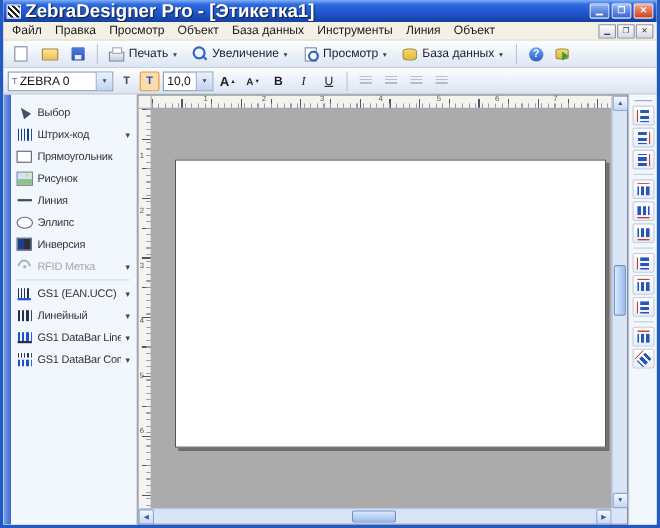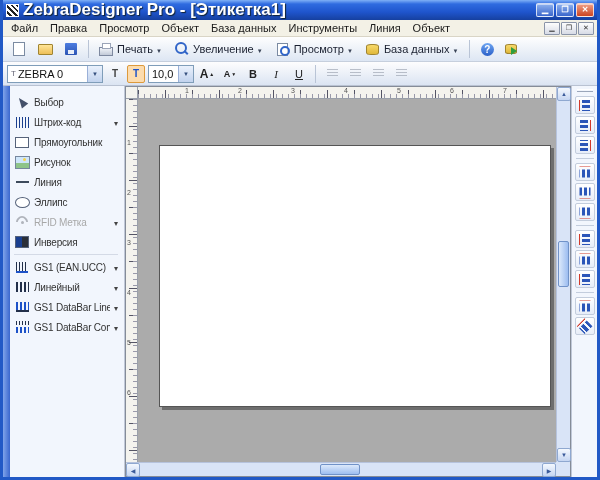--- a/index.html
+++ b/index.html
@@ -262,28 +262,28 @@
           <span class="tbx-label">Рисунок</span>
         </div>
         <div class="tbx-item">
           <span class="icon line-icon"></span>
           <span class="tbx-label">Линия</span>
         </div>
         <div class="tbx-item">
           <span class="icon ellipse-icon"></span>
           <span class="tbx-label">Эллипс</span>
         </div>
+        <div class="tbx-item">
+          <span class="icon inverse-icon"></span>
+          <span class="tbx-label">Инверсия</span>
+        </div>
         <div class="tbx-item disabled">
           <span class="icon rfid-icon"></span>
           <span class="tbx-label">RFID Метка</span>
           <span class="tbx-arrow"></span>
-        </div>
-        <div class="tbx-item">
-          <span class="icon inverse-icon"></span>
-          <span class="tbx-label">Инверсия</span>
         </div>
         <div class="tbx-sep"></div>
         <div class="tbx-item">
           <span class="icon gs1-barcode-icon"></span>
           <span class="tbx-label">GS1 (EAN.UCC)</span>
           <span class="tbx-arrow"></span>
         </div>
         <div class="tbx-item">
           <span class="icon linear-barcode-icon"></span>
           <span class="tbx-label">Линейный</span>

